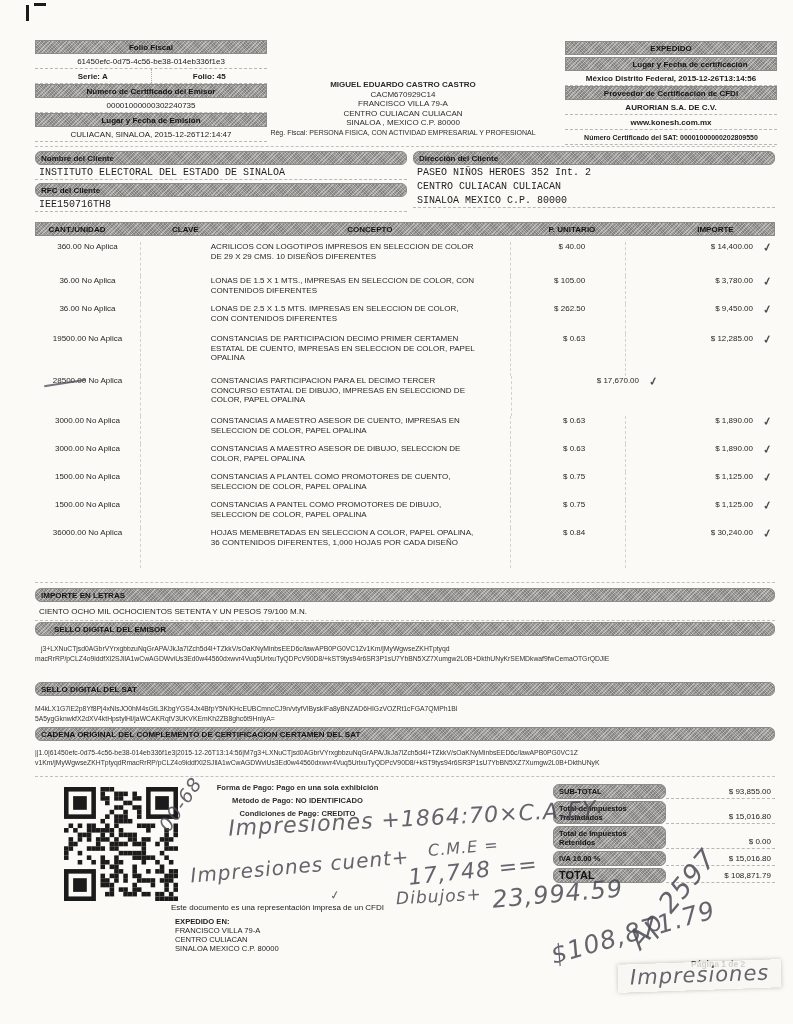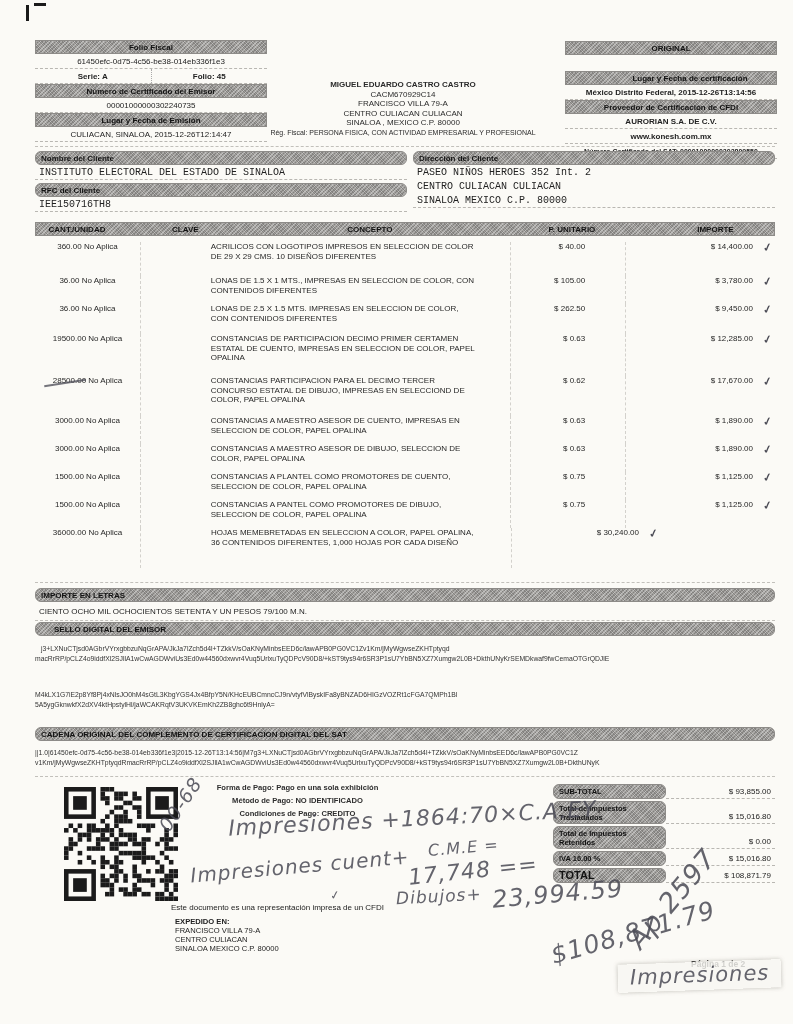--- a/index.html
+++ b/index.html
@@ -76,22 +76,22 @@
   <div class="abs issuer" style="left:243px;top:80px;">
     <div class="b">MIGUEL EDUARDO CASTRO CASTRO</div>
     <div>CACM670929C14</div>
     <div>FRANCISCO VILLA  79-A</div>
     <div>CENTRO   CULIACAN   CULIACAN</div>
     <div>SINALOA , MEXICO  C.P.  80000</div>
     <div class="small">Rég. Fiscal: PERSONA FISICA, CON ACTIVIDAD EMPRESARIAL Y PROFESIONAL</div>
   </div>
 
   <div class="abs" style="left:565px;top:41px;width:212px;">
-    <div class="bar" style="background-color: rgb(162, 160, 157);">ORIGINAL</div>
-    <div class="bar" style="margin-top: 16px; background-color: rgb(162, 160, 157); padding-left: 40px;">Lugar y Fecha de certificación</div>
+    <div class="bar" style="background-color: rgb(162, 160, 157);">EXPEDIDO</div>
+    <div class="bar" style="margin-top: 2px; background-color: rgb(162, 160, 157); padding-left: 40px;">Lugar y Fecha de certificación</div>
     <div class="val b">México Distrito Federal, 2015-12-26T13:14:56</div>
     <div class="bar" style="background-color: rgb(162, 160, 157);">Proveedor de Certificación de CFDI</div>
     <div class="val b">AURORIAN S.A. DE C.V.</div>
     <div class="val b">www.konesh.com.mx</div>
     <div class="val b small">Número Certificado del SAT: 00001000000202809550</div>
   </div>
 
   <div class="sep" style="left:35px;top:146px;width:740px;"></div>
 
   <div class="abs" style="left:35px;top:151px;width:372px;">
@@ -141,21 +141,20 @@
           <div class="cell qty">19500.00  No Aplica</div>
           <div class="cell clave"></div>
           <div class="cell concepto">CONSTANCIAS DE PARTICIPACION DECIMO PRIMER CERTAMEN ESTATAL DE CUENTO, IMPRESAS EN SELECCION DE COLOR, PAPEL OPALINA</div>
           <div class="cell unit">$  0.63</div>
           <div class="cell imp">$  12,285.00<span class="check">✓</span></div>
         </div>
         <div class="trow" style="min-height: 40px;">
           <div class="cell qty">28500.00  No Aplica</div>
           <div class="cell clave"></div>
           <div class="cell concepto">CONSTANCIAS PARTICIPACION PARA EL DECIMO TERCER CONCURSO ESTATAL DE DIBUJO, IMPRESAS EN SELECCIOND DE COLOR, PAPEL OPALINA</div>
-          <div class="cell unit">$  0.62</div>
           <div class="cell imp">$  17,670.00<span class="check">✓</span></div>
         </div>
         <div class="trow" style="min-height: 28px;">
           <div class="cell qty">3000.00  No Aplica</div>
           <div class="cell clave"></div>
           <div class="cell concepto">CONSTANCIAS A MAESTRO ASESOR DE CUENTO, IMPRESAS EN SELECCION DE COLOR, PAPEL OPALINA</div>
           <div class="cell unit">$  0.63</div>
           <div class="cell imp">$  1,890.00<span class="check">✓</span></div>
         </div>
         <div class="trow" style="min-height: 28px;">
@@ -176,46 +175,48 @@
           <div class="cell qty">1500.00  No Aplica</div>
           <div class="cell clave"></div>
           <div class="cell concepto">CONSTANCIAS A PANTEL COMO PROMOTORES DE DIBUJO, SELECCION DE COLOR, PAPEL OPALINA</div>
           <div class="cell unit">$  0.75</div>
           <div class="cell imp">$  1,125.00<span class="check">✓</span></div>
         </div>
         <div class="trow" style="min-height: 40px;">
           <div class="cell qty">36000.00  No Aplica</div>
           <div class="cell clave"></div>
           <div class="cell concepto">HOJAS MEMEBRETADAS EN SELECCION A COLOR, PAPEL OPALINA, 36 CONTENIDOS DIFERENTES, 1,000 HOJAS POR CADA DISEÑO</div>
+          <div class="cell unit">$  0.84</div>
           <div class="cell imp">$  30,240.00<span class="check">✓</span></div>
         </div>
       </div>
   </div>
   <div class="sep" style="left:35px;top:582px;width:740px;"></div>
 
   <div class="strike" style="left:44px;top:382px;width:42px;transform:rotate(-9deg);"></div>
 
   <div class="abs" style="left:35px;top:588px;width:740px;">
     <div class="bar left" style="background-color: rgb(162, 160, 157);">IMPORTE EN LETRAS</div>
     <div style="font-size:8px;padding:5px 0 4px 4px;border-bottom:1px dashed #c2c0bb;">CIENTO OCHO MIL OCHOCIENTOS SETENTA Y UN PESOS 79/100 M.N.</div>
   </div>
 
   <div class="abs" style="left:35px;top:622px;width:740px;">
     <div class="bar left" style="background-color: rgb(162, 160, 157); padding-left: 18px;">SELLO DIGITAL DEL EMISOR</div>
     <div class="sealtxt" style="padding:8px 0 0 6px;">j3+LXNuCTjsd0AGbrVYrxgbbzuNqGrAPA/JkJa7lZch5d4l+TZkkV/sOaKNyMinbsEED6c/lawAPB0PG0VC1Zv1Km/jMyWgwseZKHTptyqd</div>
     <div class="sealtxt">macRrRP/pCLZ4o9iddfXl2SJllA1wCwAGDWviUs3Ed0w44560dxwvr4Vuq5UrlxuTyQDPcV90D8/+kST9tys94r6SR3P1sU7YbBN5XZ7Xumgw2L0B+DkthUNyKrSEMDkwaf9fwCemaOTGrQDJlE</div>
   </div>
 
   <div class="abs" style="left:35px;top:682px;width:740px;">
+    <div class="bar left" style="background-color: rgb(162, 160, 157);">SELLO DIGITAL DEL SAT</div>
     <div class="sealtxt" style="padding-top:8px;">M4kLX1G7iE2p8Yf8Pj4xNlsJO0hM4sGtL3KbgYGS4Jx4BfpY5N/KHcEUBCmncCJ9n/vtyfVlByskIFa8yBNZAD6HIGzVOZRt1cFGA7QMPh1Bl</div>
     <div class="sealtxt">5A5ygGknwkfX2dXV4ktHpstylHl/jaWCAKRqtV3UKVKEmKh2ZB8ghc6t9HnlyA=</div>
   </div>
 
   <div class="abs" style="left:35px;top:727px;width:740px;">
-    <div class="bar left" style="background-color: rgb(162, 160, 157);">CADENA ORIGINAL DEL COMPLEMENTO DE CERTIFICACION DIGITAL DEL SAT</div>
+    <div class="bar left" style="background-color: rgb(162, 160, 157);">CADENA ORIGINAL DEL COMPLEMENTO DE CERTIFICACION CERTAMEN DEL SAT</div>
     <div class="sealtxt" style="padding-top:7px;">||1.0|61450efc-0d75-4c56-be38-014eb336f1e3|2015-12-26T13:14:56|M7g3+LXNuCTjsd0AGbrVYrxgbbzuNqGrAPA/JkJa7lZch5d4l+TZkkV/sOaKNyMinbsEED6c/lawAPB0PG0VC1Z</div>
     <div class="sealtxt">v1Km/jMyWgwseZKHTptyqdRmacRrRP/pCLZ4o9iddfXl2SJllA1wCwAGDWviUs3Ed0w44560dxwvr4Vuq5UrlxuTyQDPcV90D8/+kST9tys94r6SR3P1sU7YbBN5XZ7Xumgw2L0B+DkthUNyK</div>
   </div>
   <div class="sep" style="left:35px;top:776px;width:740px;"></div>
 
   <div class="abs" style="left:165px;top:781px;width:265px;">
     <div class="payline">Forma de Pago: Pago en una sola exhibición</div>
     <div class="payline">Método de Pago: NO IDENTIFICADO</div>
     <div class="payline">Condiciones de Pago: CREDITO</div>
   </div>

